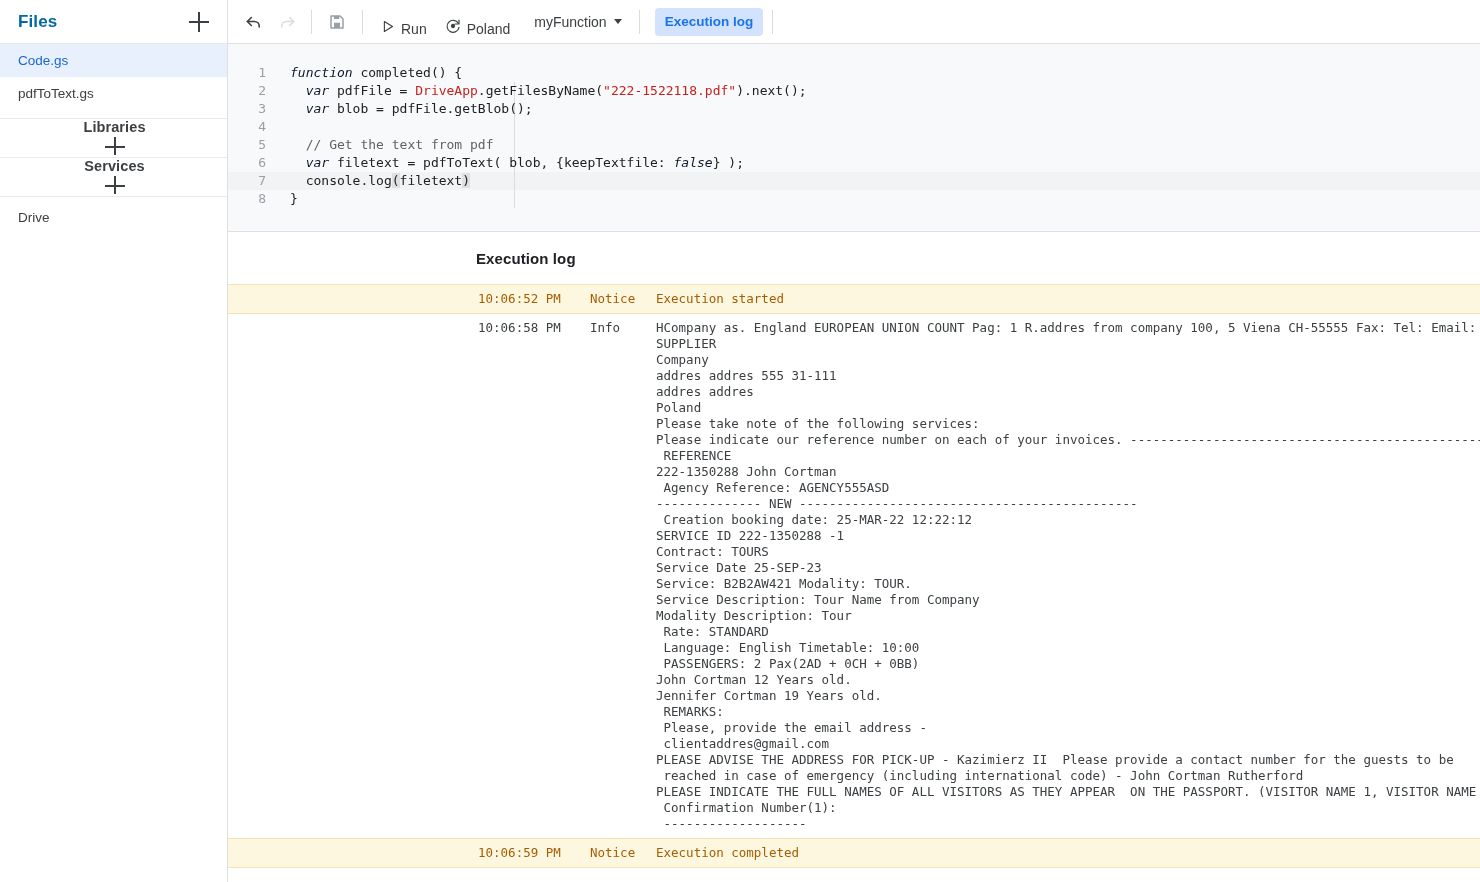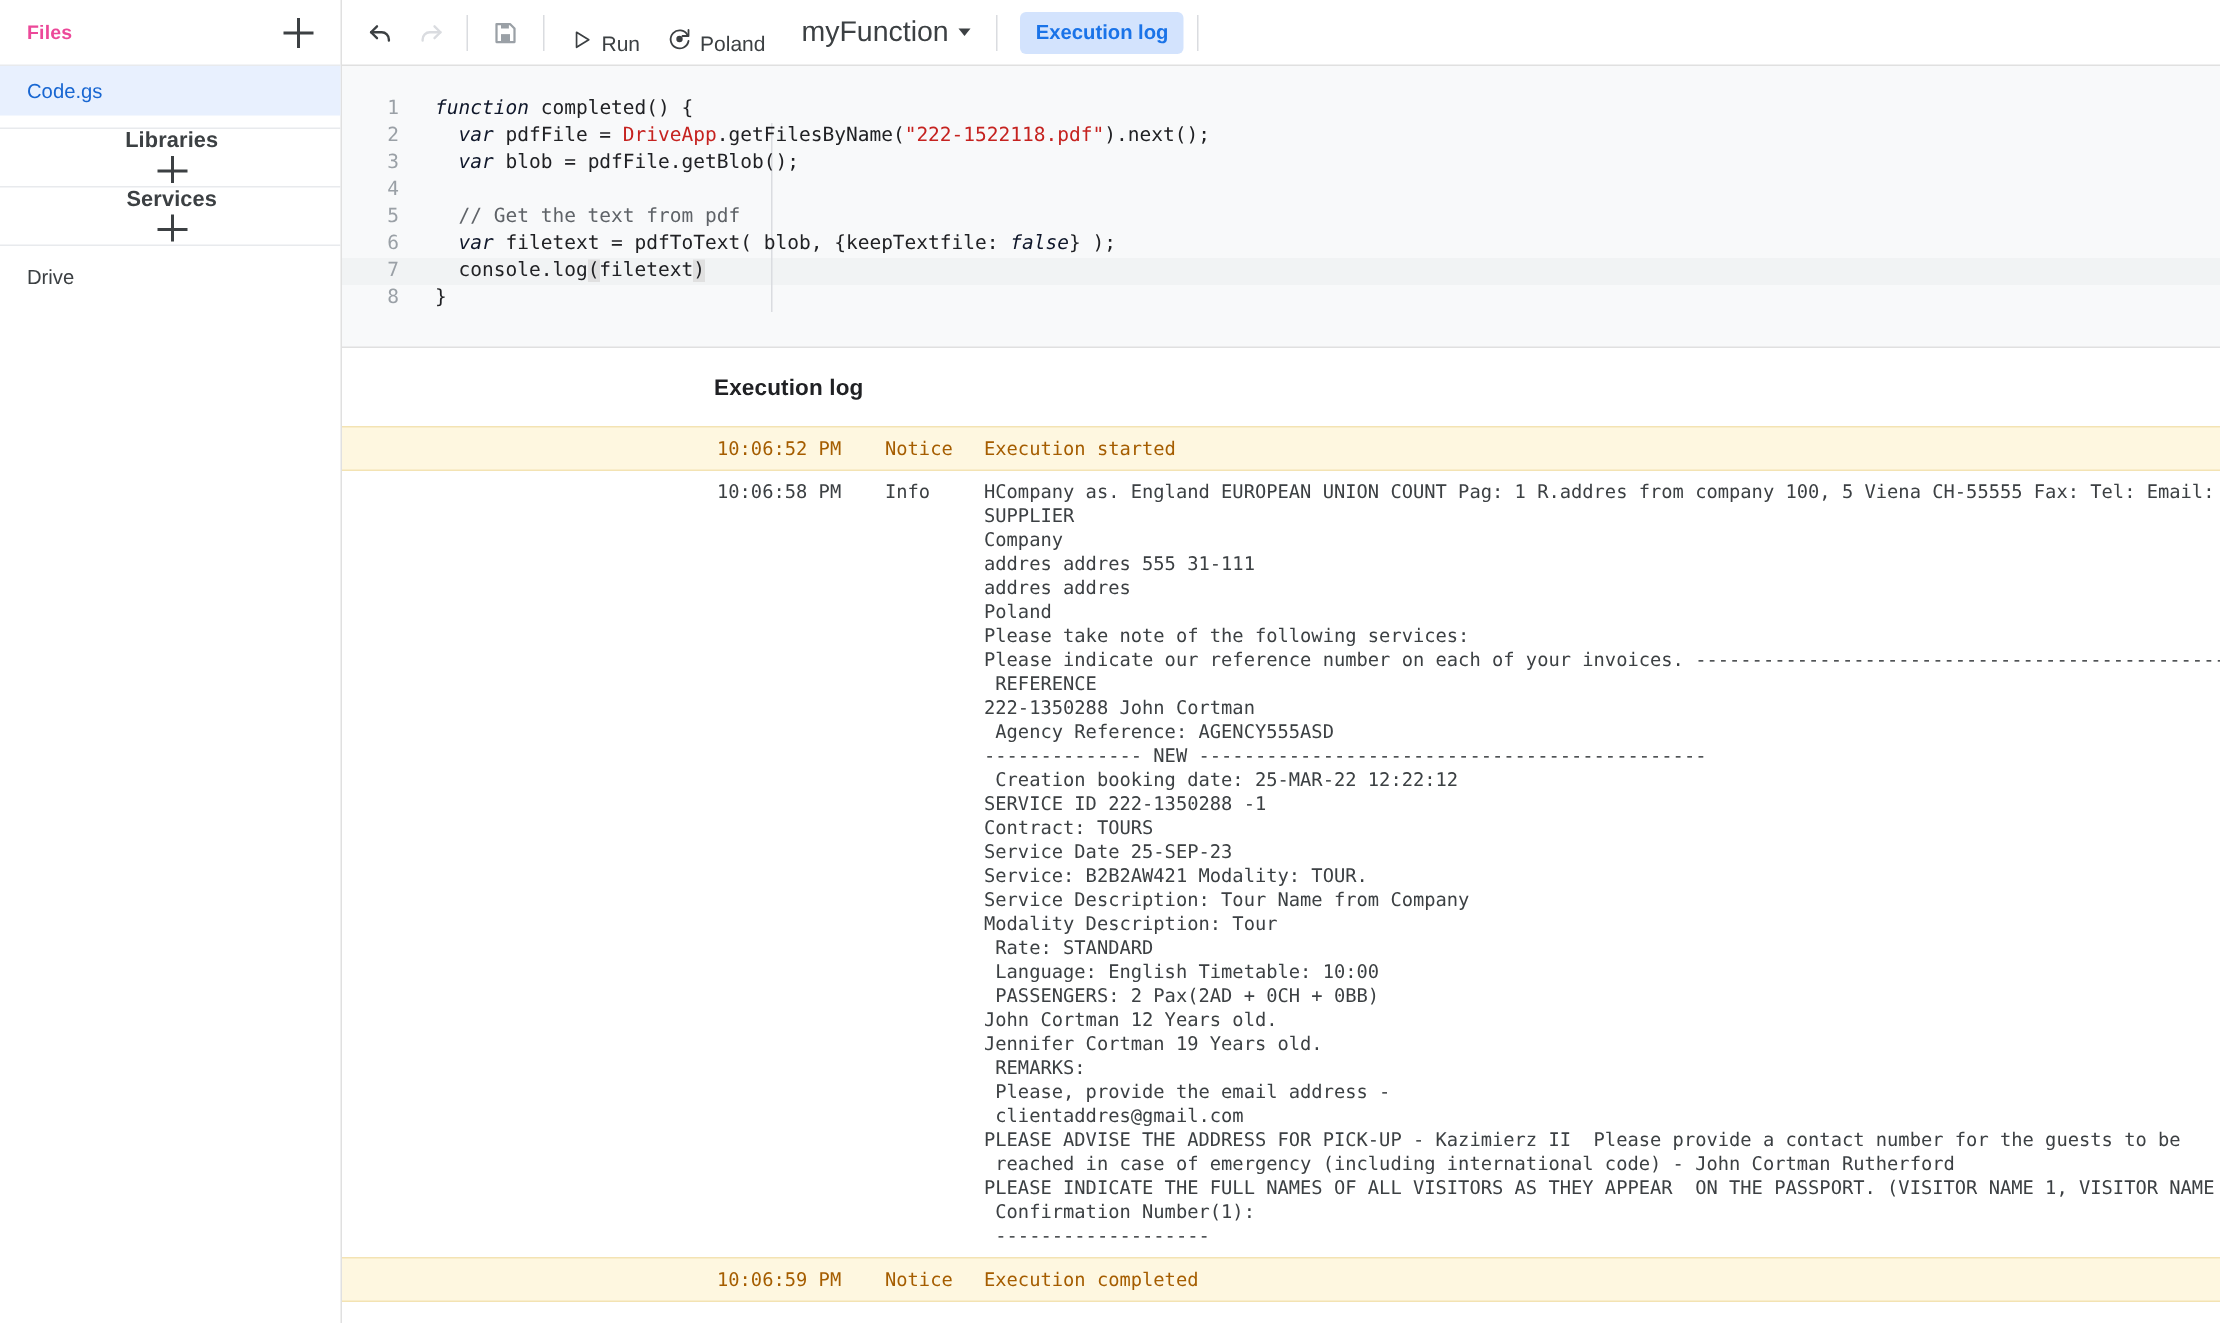--- a/index.html
+++ b/index.html
@@ -26,23 +26,23 @@
   }
   .side-head {
     height: 44px;
     display: flex;
     align-items: center;
     justify-content: space-between;
     padding: 0 16px 0 18px;
     border-bottom: 1px solid #e8eaed;
   }
   .side-head .title {
-    font-size: 13px;
+    font-size: 17px;
     font-weight: 700;
-    color: #ec4899;
+    color: #0369a1;
     letter-spacing: .1px;
   }
   .plus-btn {
     width: 24px; height: 24px;
     position: relative;
     cursor: pointer;
   }
   .plus-btn::before, .plus-btn::after {
     content: "";
     position: absolute;
@@ -134,21 +134,21 @@
     cursor: pointer;
     white-space: nowrap;
   }
   .tb-select {
     display: flex; align-items: center;
     gap: 7px;
     height: 30px;
     padding: 0 8px;
     margin-left: 6px;
     border-radius: 4px;
-    font-size: 19px;
+    font-size: 14px;
     color: #3c4043;
     cursor: pointer;
     white-space: nowrap;
   }
   .caret {
     width: 0; height: 0;
     border-left: 4.5px solid transparent;
     border-right: 4.5px solid transparent;
     border-top: 5.5px solid #3c4043;
   }
@@ -261,20 +261,23 @@
   <div id="sidebar">
 
     <div class="side-head">
       <span class="title">Files</span>
       <span class="plus-btn"></span>
     </div>
 
     <div class="files-group">
       <div class="file-item selected">
         <span>Code.gs</span>
+      </div>
+      <div class="file-item">
+        <span>pdfToText.gs</span>
       </div>
     </div>
 
     <div class="section-row">
       <span class="sec-title">Libraries</span>
       <span class="plus-btn"></span>
     </div>
 
     <div class="section-row">
       <span class="sec-title">Services</span>

